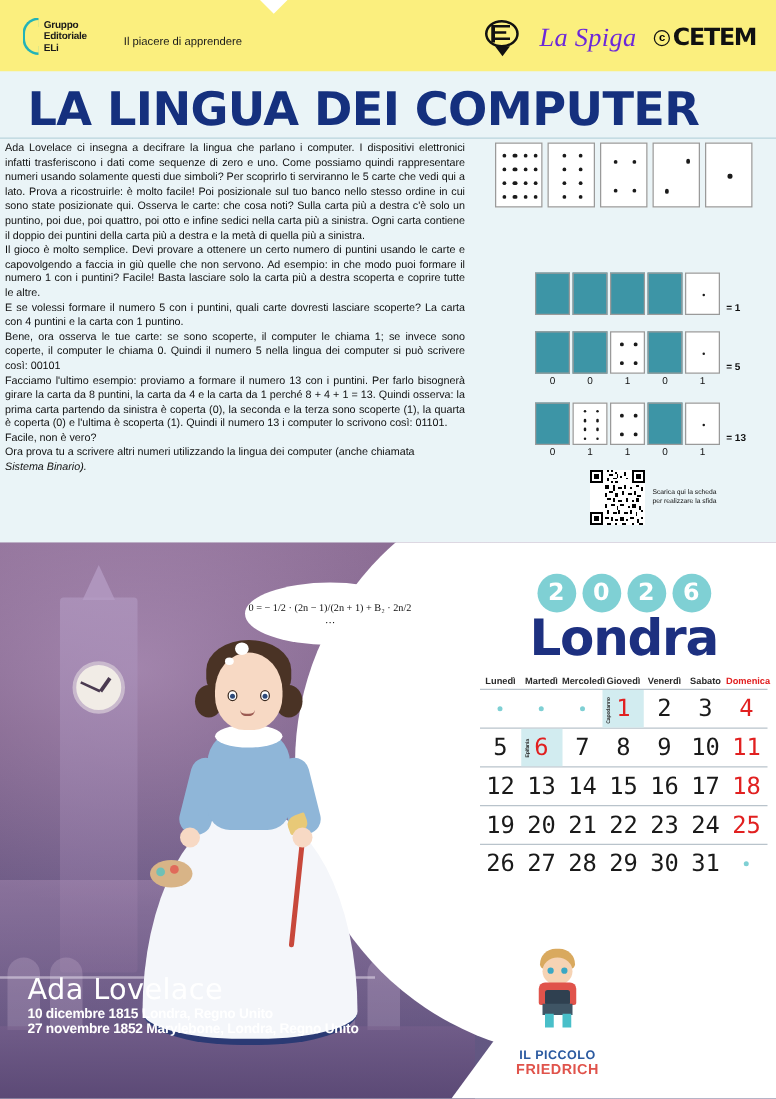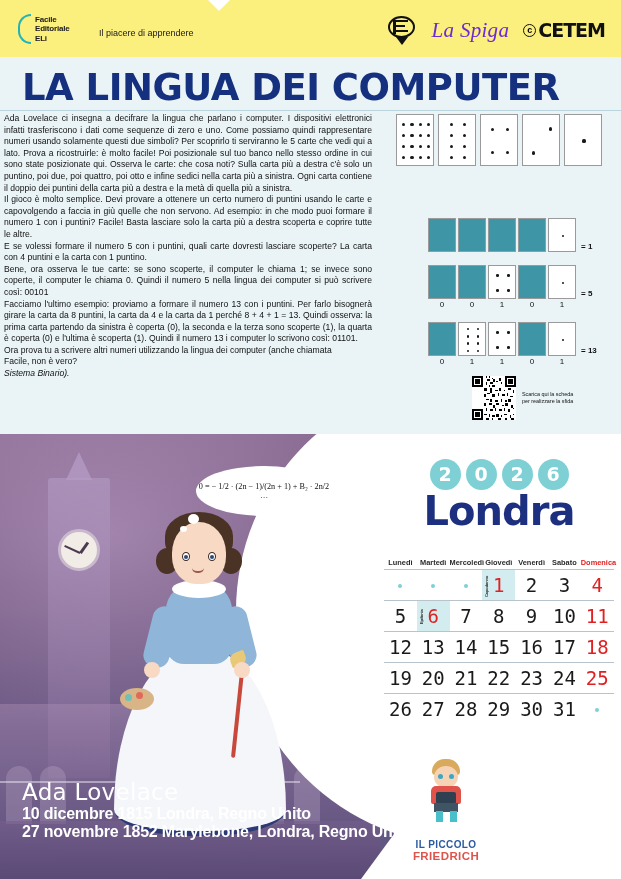--- a/index.html
+++ b/index.html
@@ -232,21 +232,21 @@
   .year { display: flex; gap: 5px; justify-content: center; }
   .ybub {
     width: 31px; height: 31px; border-radius: 50%; background: #7fd0d4;
     color: #fff; font-size: 19px; font-weight: bold; text-align: center;
     line-height: 31px; font-family: "DejaVu Sans", sans-serif;
   }
   .month {
     text-align: center; font-size: 40px; font-weight: bold; color: #1d3080;
     letter-spacing: -1px; margin-top: -2px; font-family: "DejaVu Sans", sans-serif;
   }
-  .cal-grid { margin-top: 24px; width: 230px; }
+  .cal-grid { margin-top: 6px; width: 230px; }
   .cal-row { display: flex; }
   .cal-row.hdrow { border-bottom: 1.2px solid #b9c3cb; padding-bottom: 2px; }
   .cal-row.wk { border-bottom: 1.2px solid #b9c3cb; }
   .cal-cell {
     width: 32.8px; text-align: center; position: relative;
   }
   .dow { font-size: 7.4px; font-weight: bold; color: #2b2b2b; }
   .dow.sun { color: #e12020; }
   .daynum {
     font-size: 19px; font-weight: 500; color: #1a1a1a; line-height: 30px;
@@ -278,34 +278,34 @@
   .fr-leg.l { left: 17px; } .fr-leg.r { left: 31px; }
   .fr-t1 { font-size: 10px; font-weight: bold; color: #2b5aa0; letter-spacing: 0.4px; margin-top: 18px; }
   .fr-t2 { font-size: 11.5px; font-weight: bold; color: #e0534b; letter-spacing: 0.4px; }
 
   
   .ada-caption { position: absolute; left: 22px; top: 345px; z-index: 5; }
   .ada-name {
     font-size: 23px; color: #ffffff; font-weight: 400; letter-spacing: 0.3px;
     font-family: "DejaVu Sans", sans-serif;
   }
-  .ada-line { font-size: 16px; color: #ffffff; font-weight: bold; letter-spacing: -0.2px; }
+  .ada-line { font-size: 11px; color: #ffffff; font-weight: bold; letter-spacing: -0.2px; }
 </style>
 </head>
 <body>
 
 <div class="page">
 
   <div class="header">
     <div class="hdr-notch"></div>
 
     <div class="logo-eli">
       <div class="logo-arc"></div>
       <div class="logo-eli-txt">
-        <div>Facile</div>
+        <div>Gruppo</div>
         <div>Editoriale</div>
         <div>ELi</div>
       </div>
     </div>
 
     <div class="tagline">Il piacere di apprendere</div>
 
     <div class="brands">
       <div class="brand-eli-mark">
         <div class="circ"></div>
@@ -325,22 +325,22 @@
 
   <div class="title">LA LINGUA DEI COMPUTER</div>
   <div class="title-rule"></div>
 
   <div class="article">
     <p>Ada Lovelace ci insegna a decifrare la lingua che parlano i computer. I dispositivi elettronici infatti trasferiscono i dati come sequenze di zero e uno. Come possiamo quindi rappresentare numeri usando solamente questi due simboli? Per scoprirlo ti serviranno le 5 carte che vedi qui a lato. Prova a ricostruirle: è molto facile! Poi posizionale sul tuo banco nello stesso ordine in cui sono state posizionate qui. Osserva le carte: che cosa noti? Sulla carta più a destra c'è solo un puntino, poi due, poi quattro, poi otto e infine sedici nella carta più a sinistra. Ogni carta contiene il doppio dei puntini della carta più a destra e la metà di quella più a sinistra.</p>
     <p>Il gioco è molto semplice. Devi provare a ottenere un certo numero di puntini usando le carte e capovolgendo a faccia in giù quelle che non servono. Ad esempio: in che modo puoi formare il numero 1 con i puntini? Facile! Basta lasciare solo la carta più a destra scoperta e coprire tutte le altre.</p>
     <p>E se volessi formare il numero 5 con i puntini, quali carte dovresti lasciare scoperte? La carta con 4 puntini e la carta con 1 puntino.</p>
     <p>Bene, ora osserva le tue carte: se sono scoperte, il computer le chiama 1; se invece sono coperte, il computer le chiama 0. Quindi il numero 5 nella lingua dei computer si può scrivere così: 00101</p>
     <p>Facciamo l'ultimo esempio: proviamo a formare il numero 13 con i puntini. Per farlo bisognerà girare la carta da 8 puntini, la carta da 4 e la carta da 1 perché 8 + 4 + 1 = 13. Quindi osserva: la prima carta partendo da sinistra è coperta (0), la seconda e la terza sono scoperte (1), la quarta è coperta (0) e l'ultima è scoperta (1). Quindi il numero 13 i computer lo scrivono così: 01101.</p>
+    <p>Facile, non è vero?</p>
     <p>Ora prova tu a scrivere altri numeri utilizzando la lingua dei computer (anche chiamata</p>
-    <p>Facile, non è vero?</p>
     <p class="ital">Sistema Binario).</p>
   </div>
 
   <div class="deck">
       <div class="card">
         <div class="dot" style="left: 5.24px; top: 7.76px;"></div>
         <div class="dot" style="left: 13.41px; top: 7.76px;"></div>
         <div class="dot" style="left: 21.58px; top: 7.76px;"></div>
         <div class="dot" style="left: 29.75px; top: 7.76px;"></div>
         <div class="dot" style="left: 5.24px; top: 18.94px;"></div>

